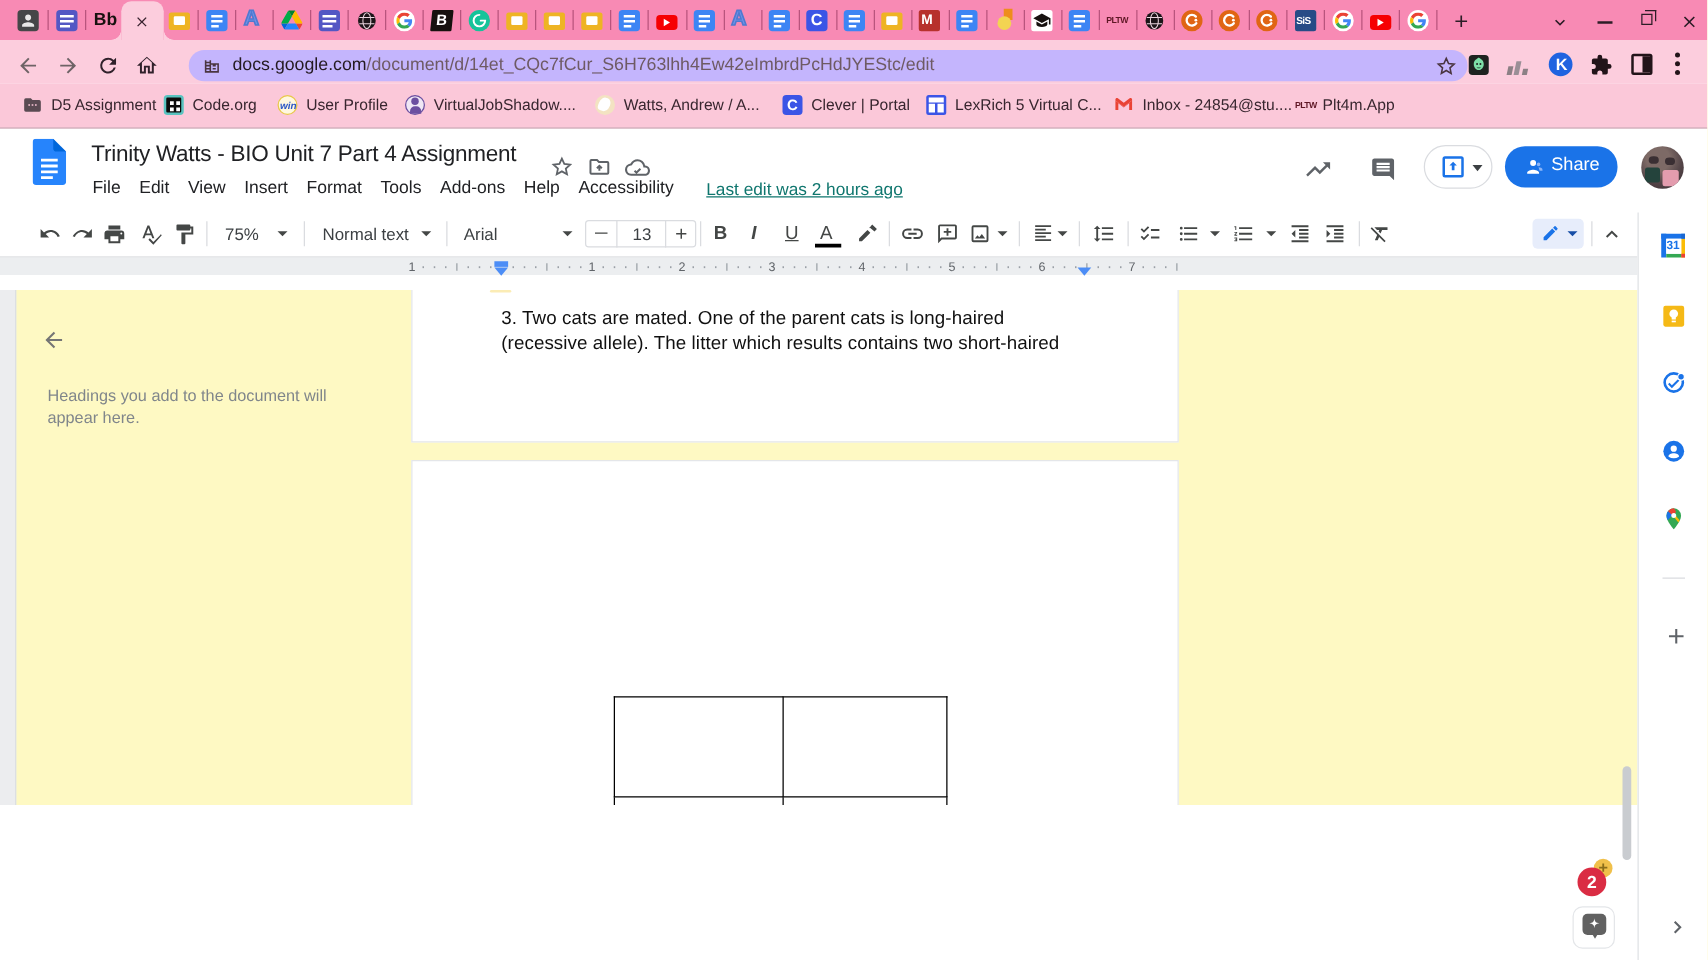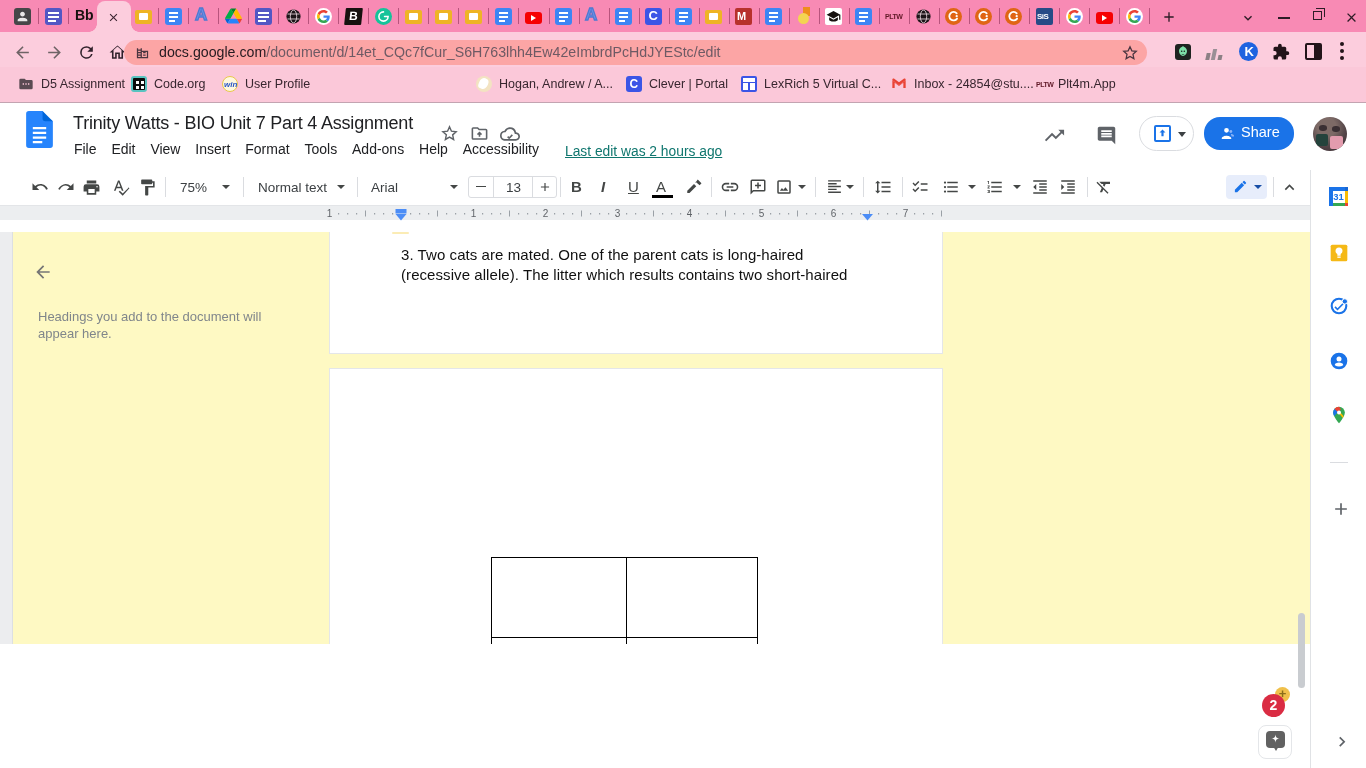--- a/index.html
+++ b/index.html
@@ -13,22 +13,22 @@
   .tsep{position:absolute;top:8px;width:1px;height:16px;background:rgba(120,30,70,.5);}
   #activetab{position:absolute;left:97px;top:1px;width:33.5px;height:31px;
     background:#fccddd;border-radius:8px 8px 0 0;}
   .curve{position:absolute;bottom:0;width:8px;height:8px;background:#fccddd;}
   .curve.l{left:-8px;-webkit-mask:radial-gradient(circle 8px at 0 0,transparent 7.5px,#000 8px);
           mask:radial-gradient(circle 8px at 0 0,transparent 7.5px,#000 8px);}
   .curve.r{right:-8px;-webkit-mask:radial-gradient(circle 8px at 8px 0,transparent 7.5px,#000 8px);
           mask:radial-gradient(circle 8px at 8px 0,transparent 7.5px,#000 8px);}
 
   #navrow{left:0;top:32px;width:1366px;height:35px;background:#fccddd;}
-  #omni{position:absolute;left:124px;top:40px;width:1023px;height:25px;border-radius:12.5px;
-    background:#fca5a5;}
+  #omni{position:absolute;left:151px;top:40px;width:1023px;height:25px;border-radius:12.5px;
+    background:#c4b5fd;}
   #omni .url{position:absolute;left:35px;top:4px;font-size:14.2px;color:#6e5a64;white-space:nowrap;}
   #omni .url b{color:#241a20;font-weight:400;}
 
   #bkmrow{left:0;top:67px;width:1366px;height:36px;background:#fbc8d9;border-bottom:1px solid #c3a4b1;}
   .bk{position:absolute;top:0;height:34px;display:flex;align-items:center;font-size:12.5px;
      color:#38262f;white-space:nowrap;}
   .bk .ic{display:inline-block;width:16px;height:16px;margin-right:7px;position:relative;}
 
   
   #dhead{left:0;top:103px;width:1366px;height:67px;background:#fff;}
@@ -349,25 +349,32 @@
           <span style="position:absolute;left:7.5px;top:7.5px;width:3px;height:3px;background:#fff"></span>
         </span>
         <span>Code.org</span>
       </div>
 <div class="bk" style="left:222px">
         <span class="ic" style="background:#fff8e0;border-radius:50%;border:1px solid #e8c84a">
           <span style="position:absolute;left:1px;top:3px;font-size:8px;font-weight:800;color:#2a56c6;font-style:italic">win</span>
         </span>
         <span>User Profile</span>
       </div>
+<div class="bk" style="left:324px">
+        <span class="ic" style="background:#efe7f5;border-radius:50%;border:1.5px solid #6b4fa0">
+          <span style="position:absolute;left:4px;top:1px;width:6px;height:6px;background:#6b4fa0;border-radius:50%"></span>
+          <span style="position:absolute;left:2.5px;top:7.5px;width:9px;height:6px;background:#6b4fa0;border-radius:4px 4px 0 0"></span>
+        </span>
+        <span>VirtualJobShadow....</span>
+      </div>
 <div class="bk" style="left:476px">
         <span class="ic" style="background:#f3e3c2;border-radius:50%">
           <span style="position:absolute;left:3px;top:2px;width:9px;height:11px;background:#fff;border-radius:50% 40% 50% 30%;transform:rotate(20deg)"></span>
         </span>
-        <span>Hogan, Andrew / A...</span>
+        <span>Watts, Andrew / A...</span>
       </div>
 <div class="bk" style="left:626px">
         <span class="ic" style="background:#3b55e6;border-radius:3px">
           <span style="position:absolute;left:3.5px;top:1px;font-size:12px;font-weight:700;color:#fff">C</span>
         </span>
         <span>Clever | Portal</span>
       </div>
 <div class="bk" style="left:741px">
         <span class="ic" style="background:#3b55e6;border-radius:2px">
           <span style="position:absolute;left:2px;top:2px;width:12px;height:3.5px;background:#fff"></span>

